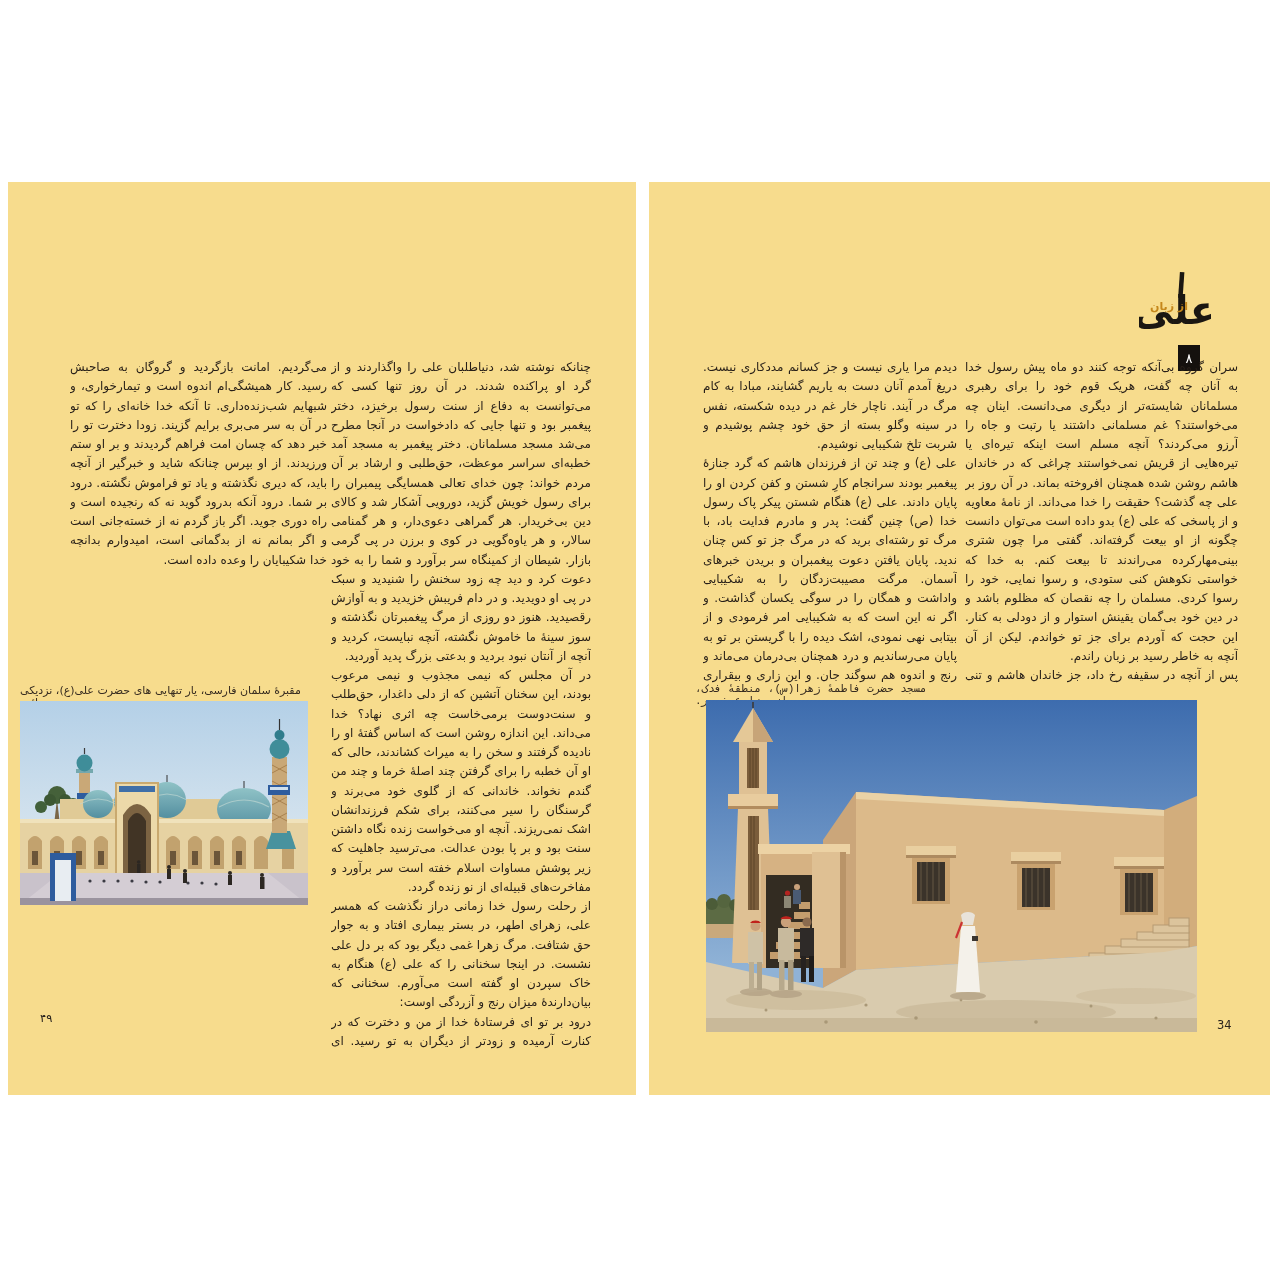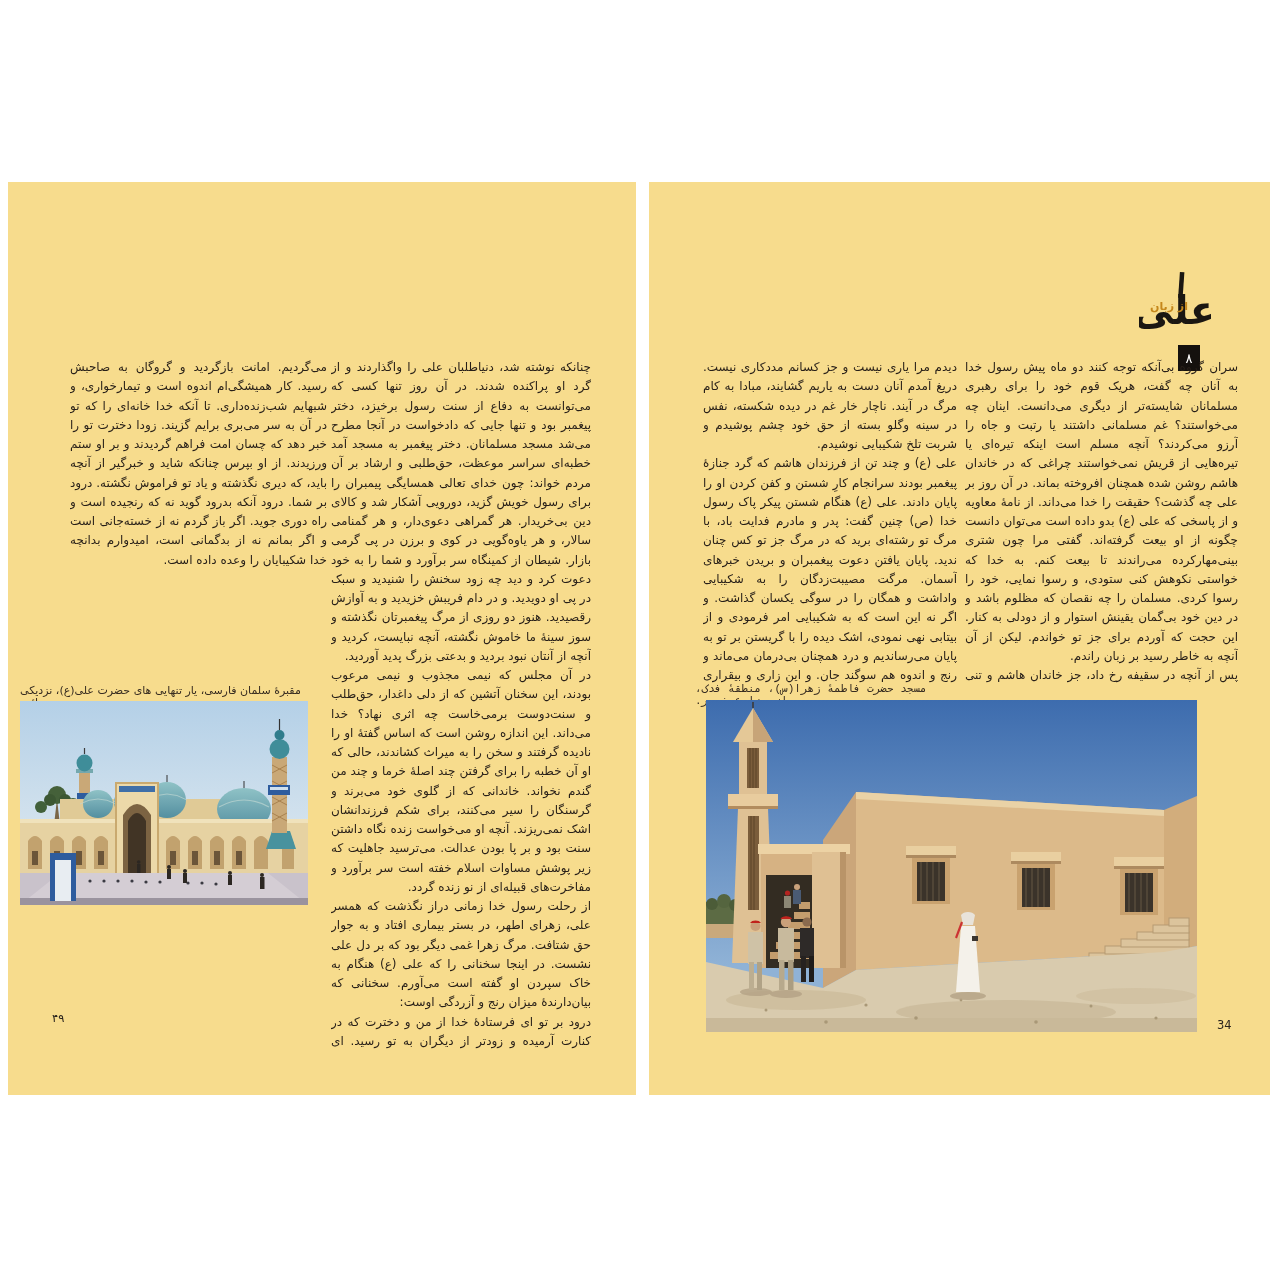--- a/index.html
+++ b/index.html
@@ -21,21 +21,21 @@
   .caption{position:absolute;direction:rtl;text-align:left;font-size:11px;
            color:#372c20;line-height:12px;}
   #caption-left{left:12px;top:503px;width:300px;}
   #caption-right{left:46px;top:501px;width:250px;font-family:Liberation Mono, monospace;}
 
   .photo{position:absolute;display:block;}
   #photo1{left:12px;top:519px;}
   #photo2{left:57px;top:518px;}
 
   .pagenum{position:absolute;font-size:11.5px;color:#2a241d;direction:rtl;}
-  #pagenum-left{left:44px;top:829px;}
+  #pagenum-left{left:32px;top:829px;}
   #pagenum-right{left:568px;top:836px;}
 
   .logo{position:absolute;left:490px;top:86px;width:72px;height:80px;}
   .badge{position:absolute;left:529px;top:163px;width:22px;height:26px;background:#15110e;
          color:#ffffff;display:flex;align-items:center;justify-content:center;
          font-size:13px;line-height:1;}
 </style>
 </head>
 <body>
 

